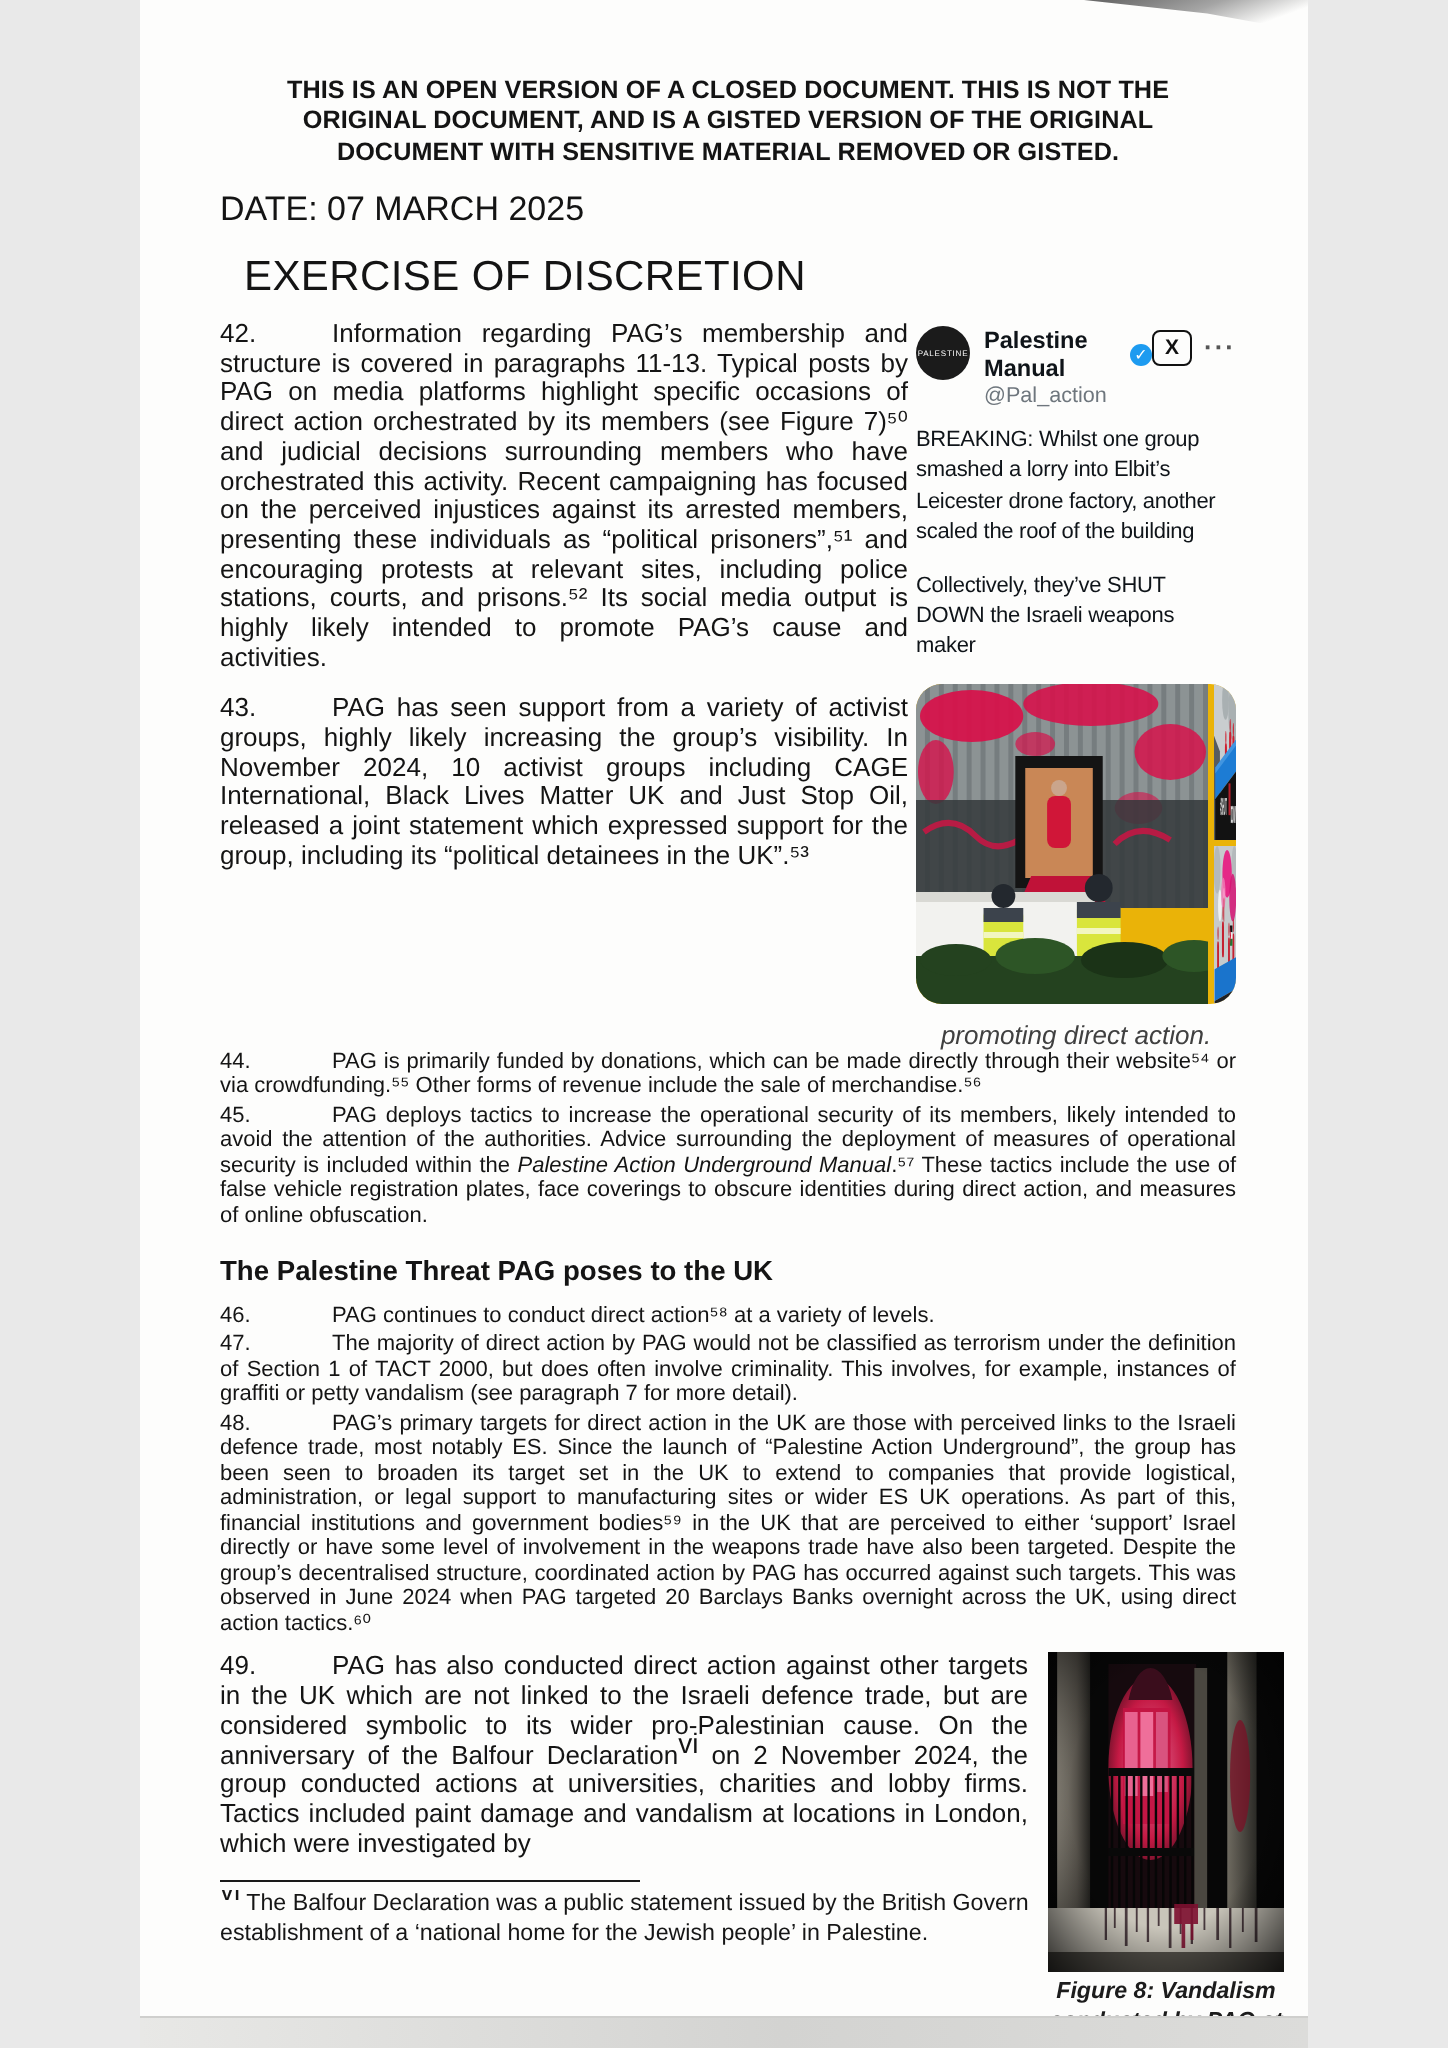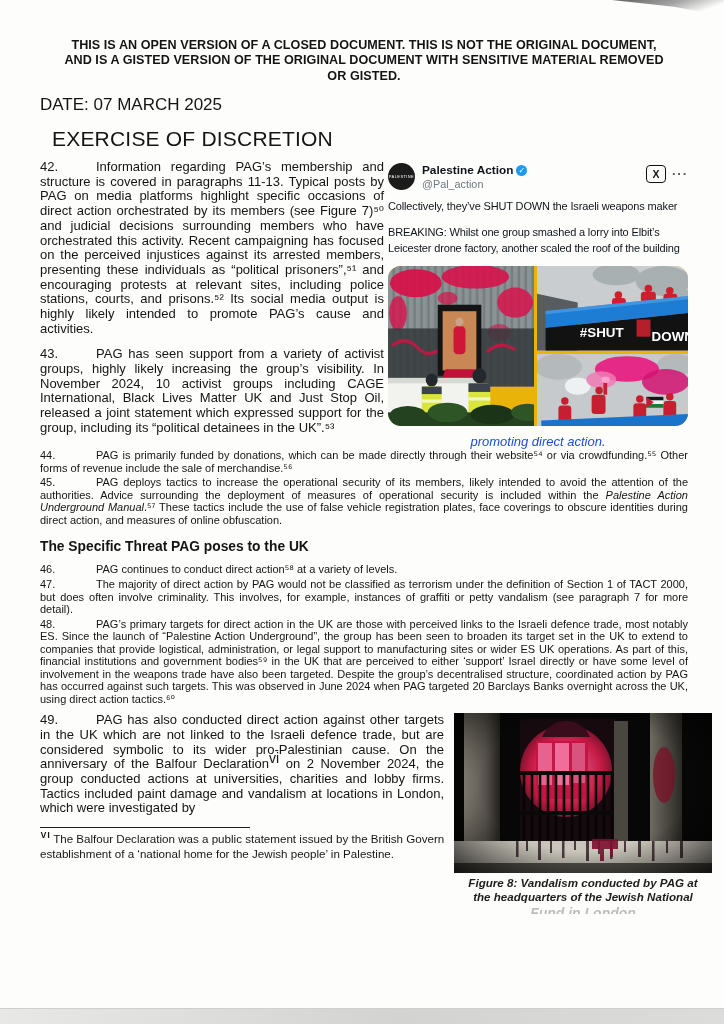--- a/index.html
+++ b/index.html
@@ -1,17 +1,17 @@
 <!DOCTYPE html>
 <html><head>
 <meta charset="utf-8">
 <title>Open Version Document</title>
 <style>
   html,body{margin:0;padding:0;background:#e9e9e9;}
-  .page{position:relative;width:724px;height:1024px;margin:0 auto;background:#fdfdfc;overflow:hidden;
+  .page{position:relative;width:584px;height:1024px;margin:0 auto;background:#fdfdfc;overflow:hidden;
         font-family:"Liberation Sans","DejaVu Sans",sans-serif;color:#141414;}
   .content{position:absolute;inset:0;padding:38px 36px 0 40px;box-sizing:border-box;}
 
   .disclaimer{font-weight:bold;text-align:center;font-size:12.6px;line-height:1.22;margin:0 18px;letter-spacing:.05px;}
   .date{margin-top:11px;font-size:17px;}
   .h-title{font-size:21px;font-weight:normal;margin:12px 0 0 12px;letter-spacing:.2px;}
   .h-sub{font-size:13.8px;font-weight:bold;margin:8px 0 0 12px;}
   .h-threat{font-size:13.8px;font-weight:bold;margin:13px 0 9px 0;}
 
   .cols{display:flex;gap:4px;margin-top:9px;}
@@ -37,21 +37,21 @@
   .tw-actions{display:flex;align-items:center;gap:6px;padding-top:2px;}
   .tw-xbadge{width:18px;height:16px;border:1.6px solid #111;border-radius:4px;font-weight:bold;font-size:10.5px;
              display:flex;align-items:center;justify-content:center;color:#111;}
   .tw-more{color:#555;font-size:13px;font-weight:bold;letter-spacing:1px;line-height:10px;}
   .tw-text{font-size:11px;letter-spacing:-.15px;line-height:1.4;margin-top:9px;color:#0f1419;}
   .tw-text + .tw-text{margin-top:11px;}
   .tw-grid{margin-top:10px;display:grid;grid-template-columns:146px 1fr;grid-template-rows:1fr 1fr;gap:3px;
            height:160px;border-radius:13px;overflow:hidden;background:#eab308;}
   .tw-grid svg{display:block;width:100%;height:100%;}
   .cell-left{grid-row:1/3;}
-  .tw-caption{font-style:italic;font-size:13px;text-align:center;margin-top:8px;color:#1d4ed8;}
+  .tw-caption{font-style:italic;font-size:13px;text-align:center;margin-top:8px;color:#404040;}
 
   
   .bottomrow{display:flex;gap:10px;margin-top:8px;margin-right:-24px;}
   .col49{width:404px;flex:0 0 404px;}
   .figwrap{flex:1;min-width:0;}
   .figimg{width:100%;height:160px;display:block;}
   .figcap{font-style:italic;font-weight:bold;font-size:11.6px;line-height:1.22;text-align:center;margin-top:3px;color:#1c1c1c;}
   .figcap-faint{opacity:.28;filter:blur(.4px);height:9px;overflow:hidden;font-weight:bold;font-style:italic;
                 font-size:14px;text-align:center;}
 
@@ -87,32 +87,32 @@
       </div>
 
       <div class="rightcol">
         <div class="tweet">
           <div class="tw-head">
             <div class="tw-avatar">
                 <span>PALESTINE</span>
               </div>
             <div class="tw-names">
               <div class="tw-name">
-                  <span>Palestine Action</span>
+                  <span>Palestine Manual</span>
                   <span class="tw-verified">✓</span>
                 </div>
               <div class="tw-handle">@Pal_action</div>
             </div>
             <div class="tw-actions">
               <span class="tw-xbadge">X</span>
               <span class="tw-more">···</span>
             </div>
           </div>
+          <div class="tw-text">BREAKING: Whilst one group smashed a lorry into Elbit’s Leicester drone factory, another scaled the roof of the building</div>
           <div class="tw-text">Collectively, they’ve SHUT DOWN the Israeli weapons maker</div>
-          <div class="tw-text">BREAKING: Whilst one group smashed a lorry into Elbit’s Leicester drone factory, another scaled the roof of the building</div>
 
           <div class="tw-grid">
             <div class="cell-left">
               <svg viewBox="0 0 147 160" preserveAspectRatio="none">
                 <defs>
                   <pattern id="corr" width="7" height="8" patternUnits="userSpaceOnUse">
                     <rect width="7" height="8" fill="#9aa0a2"></rect>
                       <rect x="4.5" width="2.5" height="8" fill="#7e8487"></rect>
                   </pattern>
                 </defs>
@@ -219,21 +219,21 @@
             </div>
           </div>
           <div class="tw-caption">promoting direct action.</div>
         </div>
       </div>
     </div>
 
     <p class="parawide"><span class="pnum">44.</span><span>PAG is primarily funded by donations, which can be made directly through their website⁵⁴ or via crowdfunding.⁵⁵ Other forms of revenue include the sale of merchandise.⁵⁶</span></p>
     <p class="parawide"><span class="pnum">45.</span><span>PAG deploys tactics to increase the operational security of its members, likely intended to avoid the attention of the authorities. Advice surrounding the deployment of measures of operational security is included within the </span><span class="em">Palestine Action Underground Manual</span><span>.⁵⁷ These tactics include the use of false vehicle registration plates, face coverings to obscure identities during direct action, and measures of online obfuscation.</span></p>
 
-    <div class="h-threat">The Specific Threat PAG poses to the UK</div>
+    <div class="h-threat">The Palestine Threat PAG poses to the UK</div>
 
     <p class="parawide"><span class="pnum">46.</span><span>PAG continues to conduct direct action⁵⁸ at a variety of levels.</span></p>
     <p class="parawide"><span class="pnum">47.</span><span>The majority of direct action by PAG would not be classified as terrorism under the definition of Section 1 of TACT 2000, but does often involve criminality. This involves, for example, instances of graffiti or petty vandalism (see paragraph 7 for more detail).</span></p>
     <p class="parawide"><span class="pnum">48.</span><span>PAG’s primary targets for direct action in the UK are those with perceived links to the Israeli defence trade, most notably ES. Since the launch of “Palestine Action Underground”, the group has been seen to broaden its target set in the UK to extend to companies that provide logistical, administration, or legal support to manufacturing sites or wider ES UK operations. As part of this, financial institutions and government bodies⁵⁹ in the UK that are perceived to either ‘support’ Israel directly or have some level of involvement in the weapons trade have also been targeted. Despite the group’s decentralised structure, coordinated action by PAG has occurred against such targets. This was observed in June 2024 when PAG targeted 20 Barclays Banks overnight across the UK, using direct action tactics.⁶⁰</span></p>
 
     <div class="bottomrow">
       <div class="col49">
         <p class="para"><span class="pnum">49.</span><span>PAG has also conducted direct action against other targets in the UK which are not linked to the Israeli defence trade, but are considered symbolic to its wider pro-Palestinian cause. On the anniversary of the Balfour Declaration</span><sup>vi</sup><span> on 2 November 2024, the group conducted actions at universities, charities and lobby firms. Tactics included paint damage and vandalism at locations in London, which were investigated by</span></p>
         <div class="footnote">
           <hr class="fn-rule">

